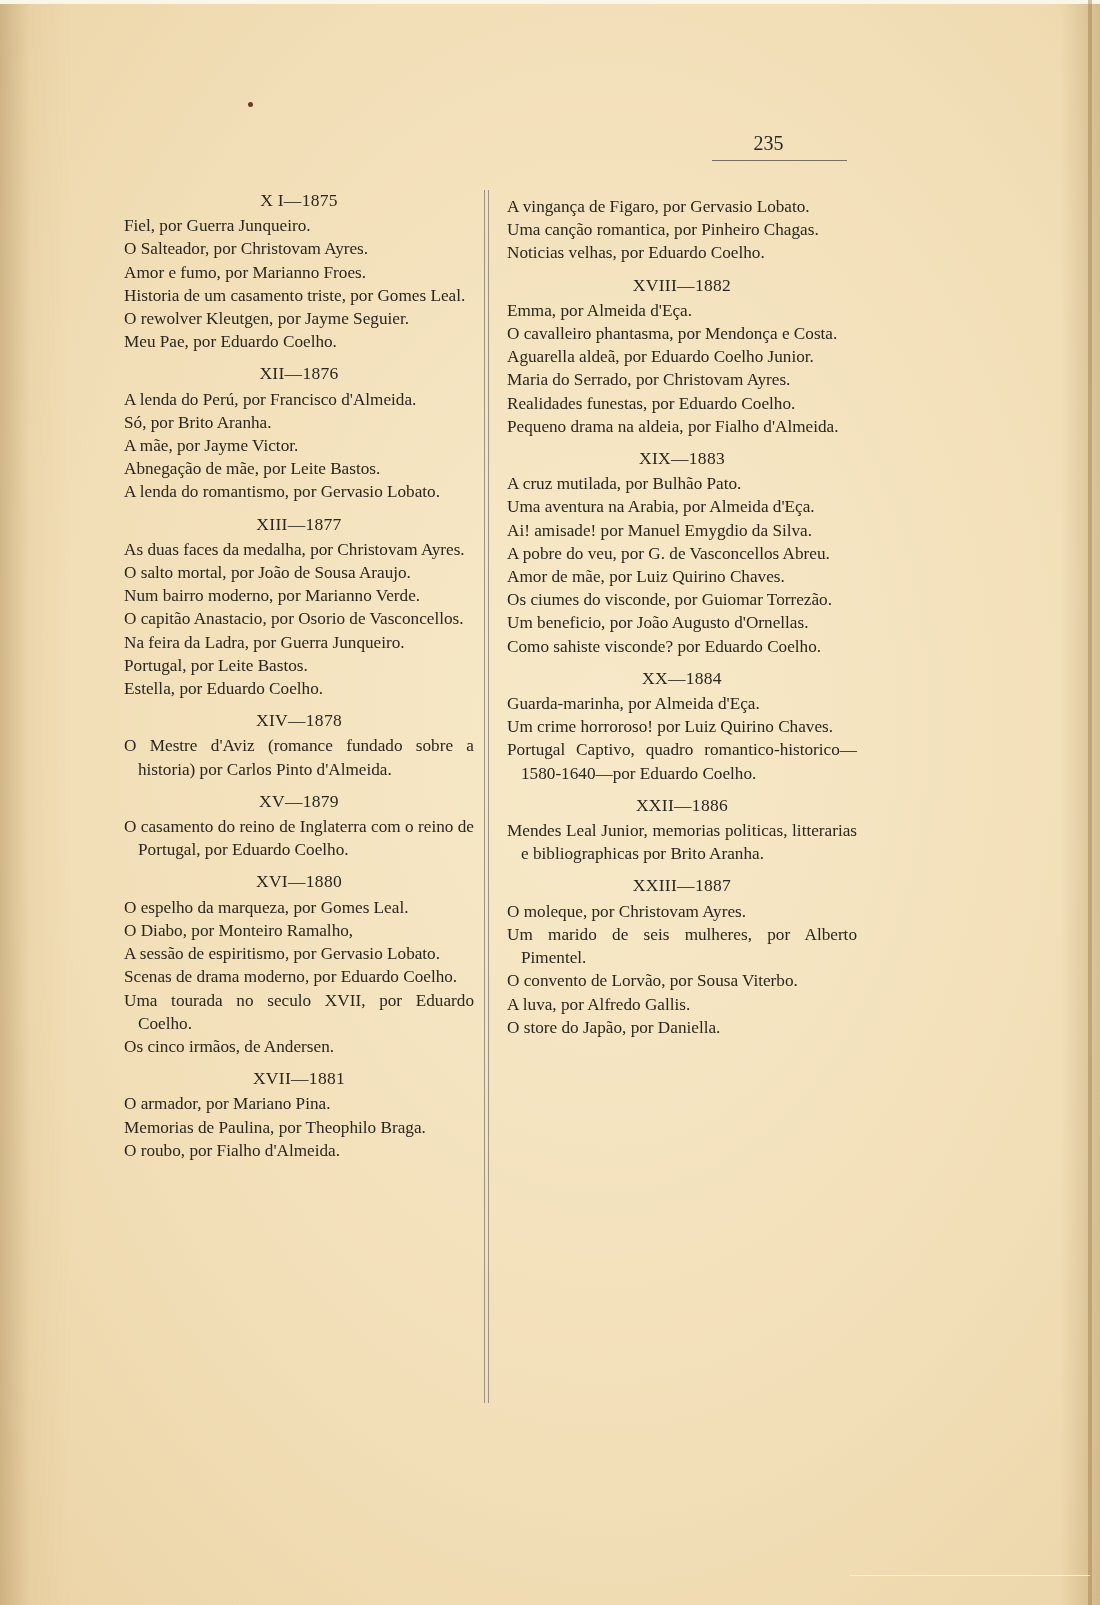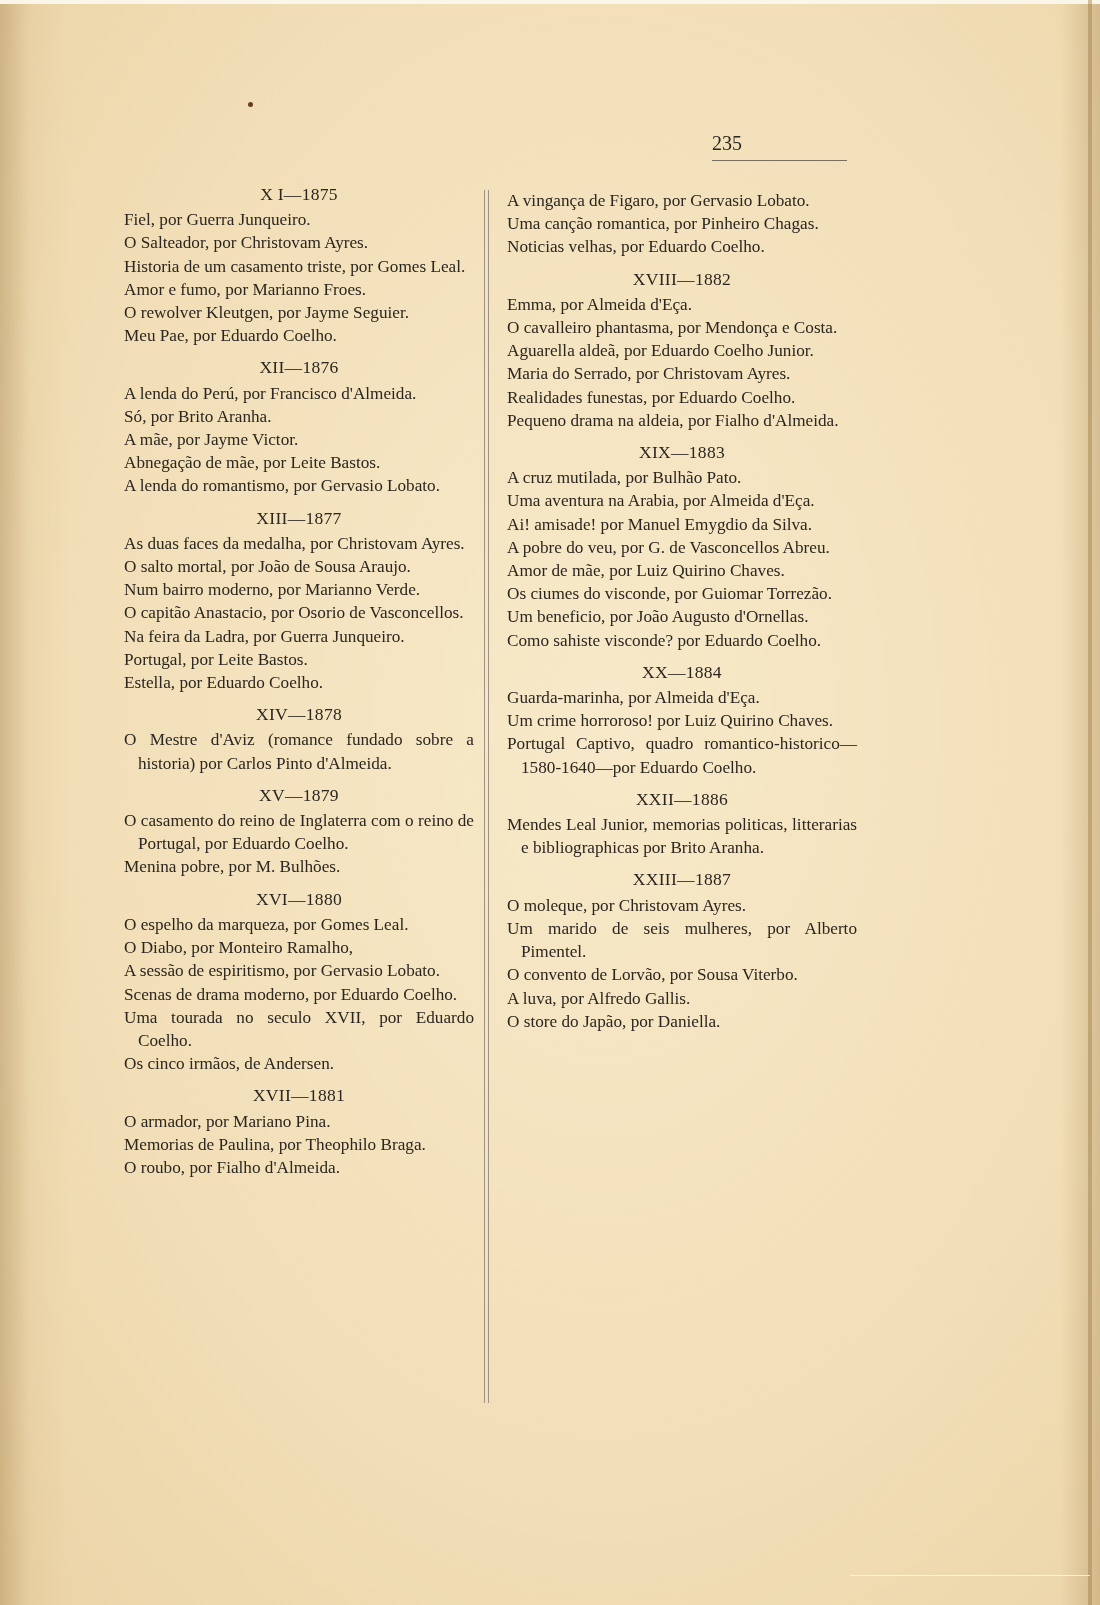--- a/index.html
+++ b/index.html
@@ -16,56 +16,56 @@
       linear-gradient(270deg, rgba(150,115,60,0.30) 0px, rgba(0,0,0,0) 40px),
       radial-gradient(ellipse at 55% 45%, #f7e9c9 0%, #f2dfb8 60%, #ebd3a6 100%);
   }
   .top-edge { position:absolute; left:0; top:0; width:1100px; height:4px; background:#fbf6ea; }
   .right-edge { position:absolute; right:8px; top:0; width:4px; height:1605px; background:rgba(160,125,70,0.45); }
   .bottom-tear { position:absolute; left:850px; top:1575px; width:240px; height:1px; background:rgba(255,250,235,0.8); }
   .speck { position:absolute; width:5px; height:5px; border-radius:50%; background:#6b3a22; }
 
   .page-number {
     position:absolute; left:712px; top:132px; width:135px;
-    text-align:left; font-size:20px; padding-right:22px; box-sizing:border-box;
+    text-align:center; font-size:20px; padding-right:22px; box-sizing:border-box;
   }
   .page-rule { position:absolute; left:712px; top:160px; width:135px; height:1px; background:#7a6e5e; }
 
   .col { position:absolute; top:183px; width:350px; font-size:17.2px; line-height:23.2px; }
   .col.left { left:124px; }
   .col.right { left:507px; top:189px; }
   .divider {
     position:absolute; left:484px; top:190px; width:5px; height:1213px;
     border-left:1px solid #9c9182; border-right:1px solid #9c9182; box-sizing:border-box;
   }
 
   .heading { text-align:center; margin:0 0 2px 0; font-size:17.5px; letter-spacing:0.3px; }
-  .section { margin-bottom:9px; }
+  .section { margin-bottom:9px;margin-top:6px; }
   .entry { text-align:justify; text-indent:-14px; padding-left:14px; }
   .entry .t { }
 </style>
 </head>
 <body>
 
 <div class="page">
   <div class="top-edge"></div>
   <div class="right-edge"></div>
   <div class="bottom-tear"></div>
   <div class="speck" style="left:248px;top:102px;"></div>
 
   <div class="page-number">235</div>
   <div class="page-rule"></div>
 
   <div class="col left" id="left-col">
       <div class="section">
         <div class="heading">X I—1875</div>
         <div class="entry"><span class="t">Fiel,</span><span> por Guerra Junqueiro.</span></div>
         <div class="entry"><span class="t">O Salteador,</span><span> por Christovam Ayres.</span></div>
+        <div class="entry"><span class="t">Amor e fumo,</span><span> por Marianno Froes.</span></div>
         <div class="entry"><span class="t">Historia de um casamento triste,</span><span> por Gomes Leal.</span></div>
-        <div class="entry"><span class="t">Amor e fumo,</span><span> por Marianno Froes.</span></div>
         <div class="entry"><span class="t">O rewolver Kleutgen,</span><span> por Jayme Seguier.</span></div>
         <div class="entry"><span class="t">Meu Pae,</span><span> por Eduardo Coelho.</span></div>
       </div>
       <div class="section">
         <div class="heading">XII—1876</div>
         <div class="entry"><span class="t">A lenda do Perú,</span><span> por Francisco d'Almeida.</span></div>
         <div class="entry"><span class="t">Só,</span><span> por Brito Aranha.</span></div>
         <div class="entry"><span class="t">A mãe,</span><span> por Jayme Victor.</span></div>
         <div class="entry"><span class="t">Abnegação de mãe,</span><span> por Leite Bastos.</span></div>
         <div class="entry"><span class="t">A lenda do romantismo,</span><span> por Gervasio Lobato.</span></div>
@@ -80,21 +80,20 @@
         <div class="entry"><span class="t">Portugal,</span><span> por Leite Bastos.</span></div>
         <div class="entry"><span class="t">Estella,</span><span> por Eduardo Coelho.</span></div>
       </div>
       <div class="section">
         <div class="heading">XIV—1878</div>
         <div class="entry"><span class="t">O Mestre d'Aviz</span><span> (romance fundado sobre a historia) por Carlos Pinto d'Almeida.</span></div>
       </div>
       <div class="section">
         <div class="heading">XV—1879</div>
         <div class="entry"><span class="t">O casamento do reino de Inglaterra com o reino de Portugal,</span><span> por Eduardo Coelho.</span></div>
-        <div class="entry"><span class="t">Menina pobre,</span><span> por M. Bulhões.</span></div>
       </div>
       <div class="section">
         <div class="heading">XVI—1880</div>
         <div class="entry"><span class="t">O espelho da marqueza,</span><span> por Gomes Leal.</span></div>
         <div class="entry"><span class="t">O Diabo,</span><span> por Monteiro Ramalho,</span></div>
         <div class="entry"><span class="t">A sessão de espiritismo,</span><span> por Gervasio Lobato.</span></div>
         <div class="entry"><span class="t">Scenas de drama moderno,</span><span> por Eduardo Coelho.</span></div>
         <div class="entry"><span class="t">Uma tourada no seculo XVII,</span><span> por Eduardo Coelho.</span></div>
         <div class="entry"><span class="t">Os cinco irmãos,</span><span> de Andersen.</span></div>
       </div>

